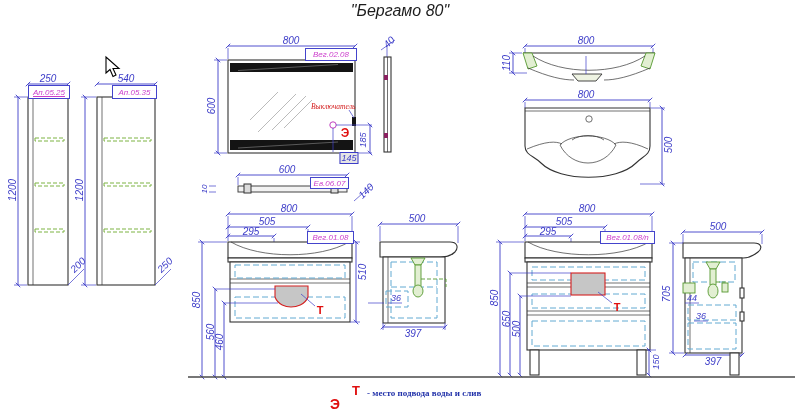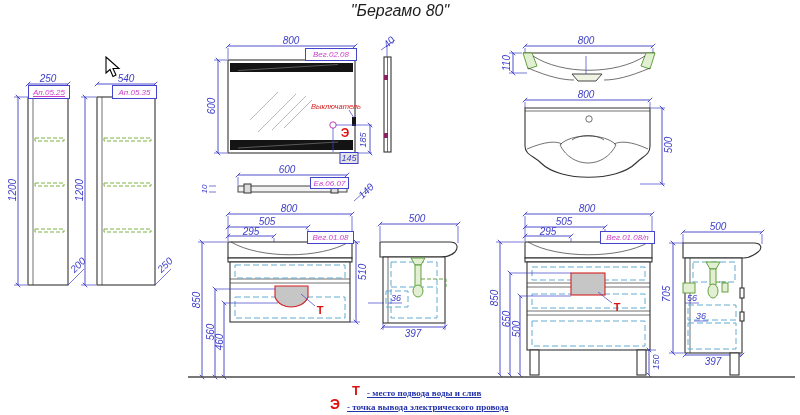--- a/index.html
+++ b/index.html
@@ -34,21 +34,21 @@
   .title{position:absolute;left:400px;top:11px;transform:translate(-50%,-50%);
          font:italic 16px "Liberation Sans",sans-serif;color:#1c1c1c;white-space:nowrap;z-index:3;}
   .redT{position:absolute;font:bold 11px "Liberation Sans",sans-serif;color:#e01010;
         transform:translate(-50%,-50%);z-index:4;}
   .redE{position:absolute;font:bold 12px "Liberation Sans",sans-serif;color:#e01010;
         transform:translate(-50%,-50%);z-index:4;}
   .switchlbl{position:absolute;font:italic 7.5px "Liberation Sans",sans-serif;color:#d42020;
         white-space:nowrap;z-index:4;}
   .legsym{position:absolute;font:bold 13px "Liberation Sans",sans-serif;color:#e01010;z-index:4;}
   .legtxt{position:absolute;font:bold 9px "Liberation Serif",serif;color:#2333aa;
-          white-space:nowrap;z-index:4;text-decoration:underline;}
+          white-space:nowrap;z-index:4;}
 </style>
 </head>
 <body>
 
 <div class="canvas">
 
 <svg width="800" height="415" viewBox="0 0 800 415">
   <defs>
     <marker id="tk" markerWidth="8" markerHeight="8" refX="4" refY="4" orient="auto">
       <line x1="1.5" y1="6.5" x2="6.5" y2="1.5" stroke="#3c3cc8" stroke-width="1"></line>
@@ -284,21 +284,21 @@
 
 <div class="lb" style="left:126px;top:78px;">540</div>
 <div class="code" style="left:112px;top:85px;width:43px;height:12px;">Ап.05.35</div>
 <div class="lb v" style="left:79px;top:190px;">1200</div>
 <div class="lb dg" style="left:165px;top:265px;">250</div>
 
 <div class="lb" style="left:291px;top:40px;">800</div>
 <div class="code" style="left:305px;top:48px;width:50px;height:11px;">Вег.02.08</div>
 <div class="lb v" style="left:211px;top:106px;">600</div>
 <div class="lb dg" style="left:389px;top:42px;">40</div>
-<div class="switchlbl" style="left:311px;top:102px;">Выключатель</div>
+<div class="switchlbl" style="left:311px;top:102px;font-family:Liberation Serif, serif;">Выключатель</div>
 <div class="redE" style="left:345px;top:133px;">Э</div>
 <div class="lb v s9" style="left:363px;top:140px;">185</div>
 <div class="lb s9 boxed" style="left:349px;top:158px;">145</div>
 
 <div class="lb" style="left:287px;top:169px;">600</div>
 <div class="code" style="left:310px;top:177px;width:37px;height:10px;">Ев.06.07</div>
 <div class="lb v s8" style="left:204px;top:189px;">10</div>
 <div class="lb dg" style="left:366px;top:191px;">140</div>
 
 <div class="lb" style="left:586px;top:40px;">800</div>
@@ -325,26 +325,25 @@
 <div class="lb" style="left:548px;top:231px;">295</div>
 <div class="code" style="left:600px;top:231px;width:53px;height:11px;">Вег.01.08/n</div>
 <div class="lb v" style="left:494px;top:298px;">850</div>
 <div class="lb v" style="left:506px;top:319px;">650</div>
 <div class="lb v" style="left:516px;top:329px;">500</div>
 <div class="lb v s9" style="left:656px;top:362px;">150</div>
 <div class="redT" style="left:617px;top:307px;">Т</div>
 
 <div class="lb" style="left:718px;top:226px;">500</div>
 <div class="lb v" style="left:666px;top:294px;">705</div>
-<div class="lb s9" style="left:692px;top:298px;">56</div>
+<div class="lb s9" style="left:692px;top:298px;">44</div>
 <div class="lb s9" style="left:701px;top:316px;">36</div>
 <div class="lb" style="left:713px;top:361px;">397</div>
 
 <div class="legsym" style="left:352px;top:383px;">Т</div>
 <div class="legtxt" style="left:367px;top:388px;">- место подвода воды и слив</div>
 <div class="legsym" style="left:330px;top:396px;font-size:14px;">Э</div>
-<div class="legtxt" style="left:347px;top:402px;">- точка вывода электрического провода</div>
 
 <svg width="20" height="24" style="position:absolute;left:103px;top:55px;z-index:9;">
   <polygon points="3,2 3,18 7,14.5 10,21.5 13,20 10,13.5 16,13.5" fill="#fff" stroke="#000" stroke-width="1.1"></polygon>
 </svg>
 
 </div>
 
 </body></html>

